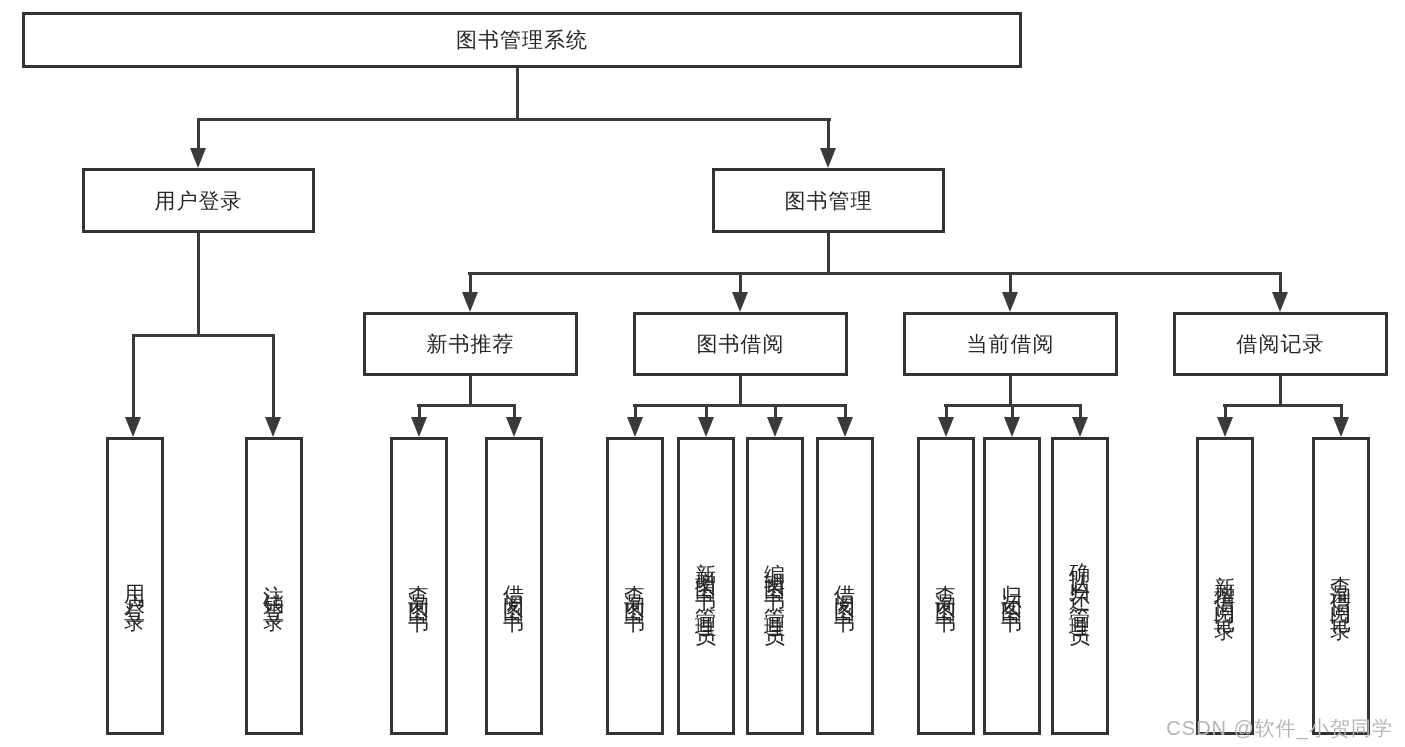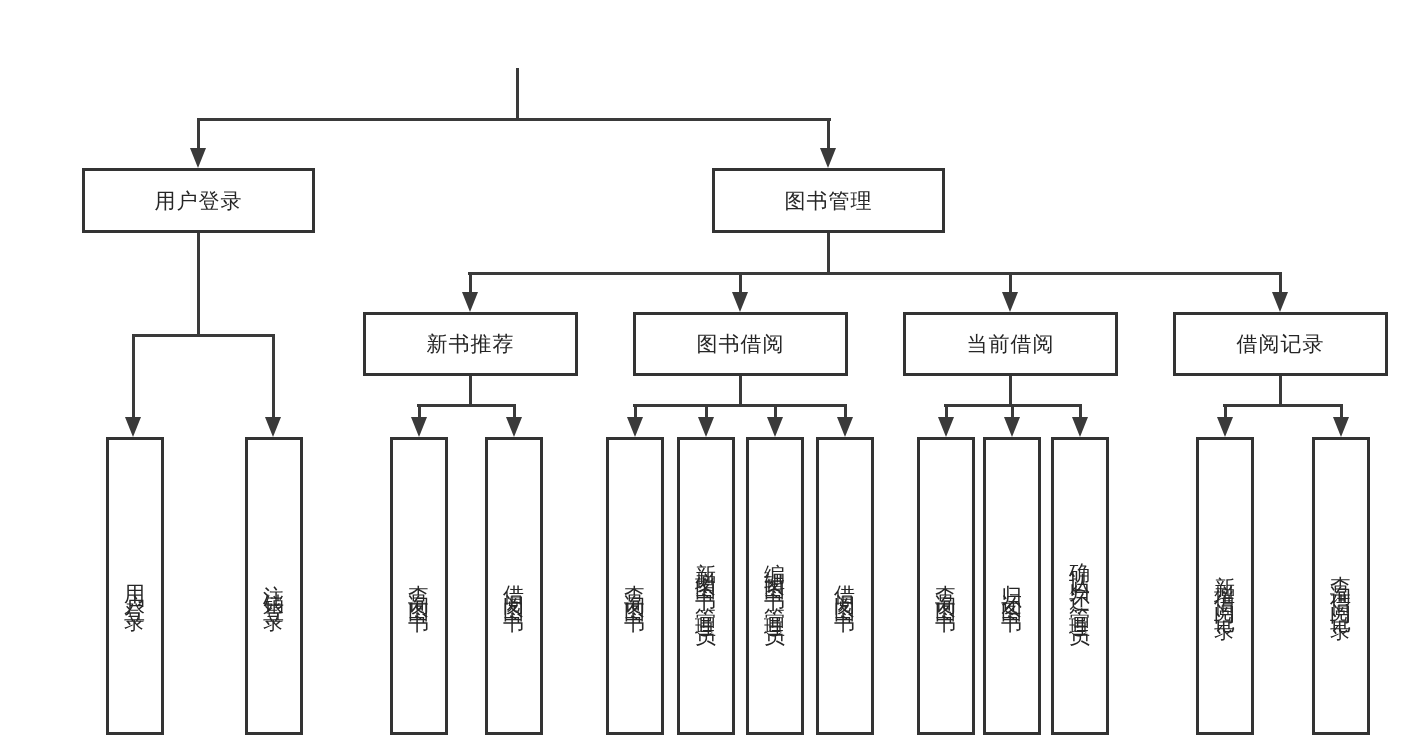--- a/index.html
+++ b/index.html
@@ -33,20 +33,21 @@
   .watermark {
     position:absolute; right:12px; bottom:5px; font-size:20px;
     color:#b5b5b5; letter-spacing:1px; white-space:nowrap;
   }
 </style>
 </head>
 <body>
 
 <div class="canvas">
 
+  <div class="node" style="left:22px;top:12px;width:1000px;height:56px">图书管理系统</div>
 
   <div class="vline" style="left:516px;top:68px;height:52px"></div>
   <div class="hline" style="left:197px;top:118px;width:634px"></div>
   <div class="arrow" style="left:190px;top:118px;height:50px"></div>
   <div class="arrow" style="left:820px;top:118px;height:50px"></div>
 
   <div class="node" style="left:82px;top:168px;width:233px;height:65px">用户登录</div>
   <div class="node" style="left:712px;top:168px;width:233px;height:65px">图书管理</div>
 
   <div class="vline" style="left:197px;top:233px;height:104px"></div>
@@ -126,14 +127,15 @@
     <span class="vtext">确认归还（管理员）</span>
   </div>
 
   <div class="node leaf" style="left:1196px;top:437px;width:58px;height:298px">
     <span class="vtext">新增借阅记录</span>
   </div>
   <div class="node leaf" style="left:1312px;top:437px;width:58px;height:298px">
     <span class="vtext">查询借阅记录</span>
   </div>
 
+  <div class="watermark">CSDN @软件_小贺同学</div>
 
 </div>
 
 </body></html>

